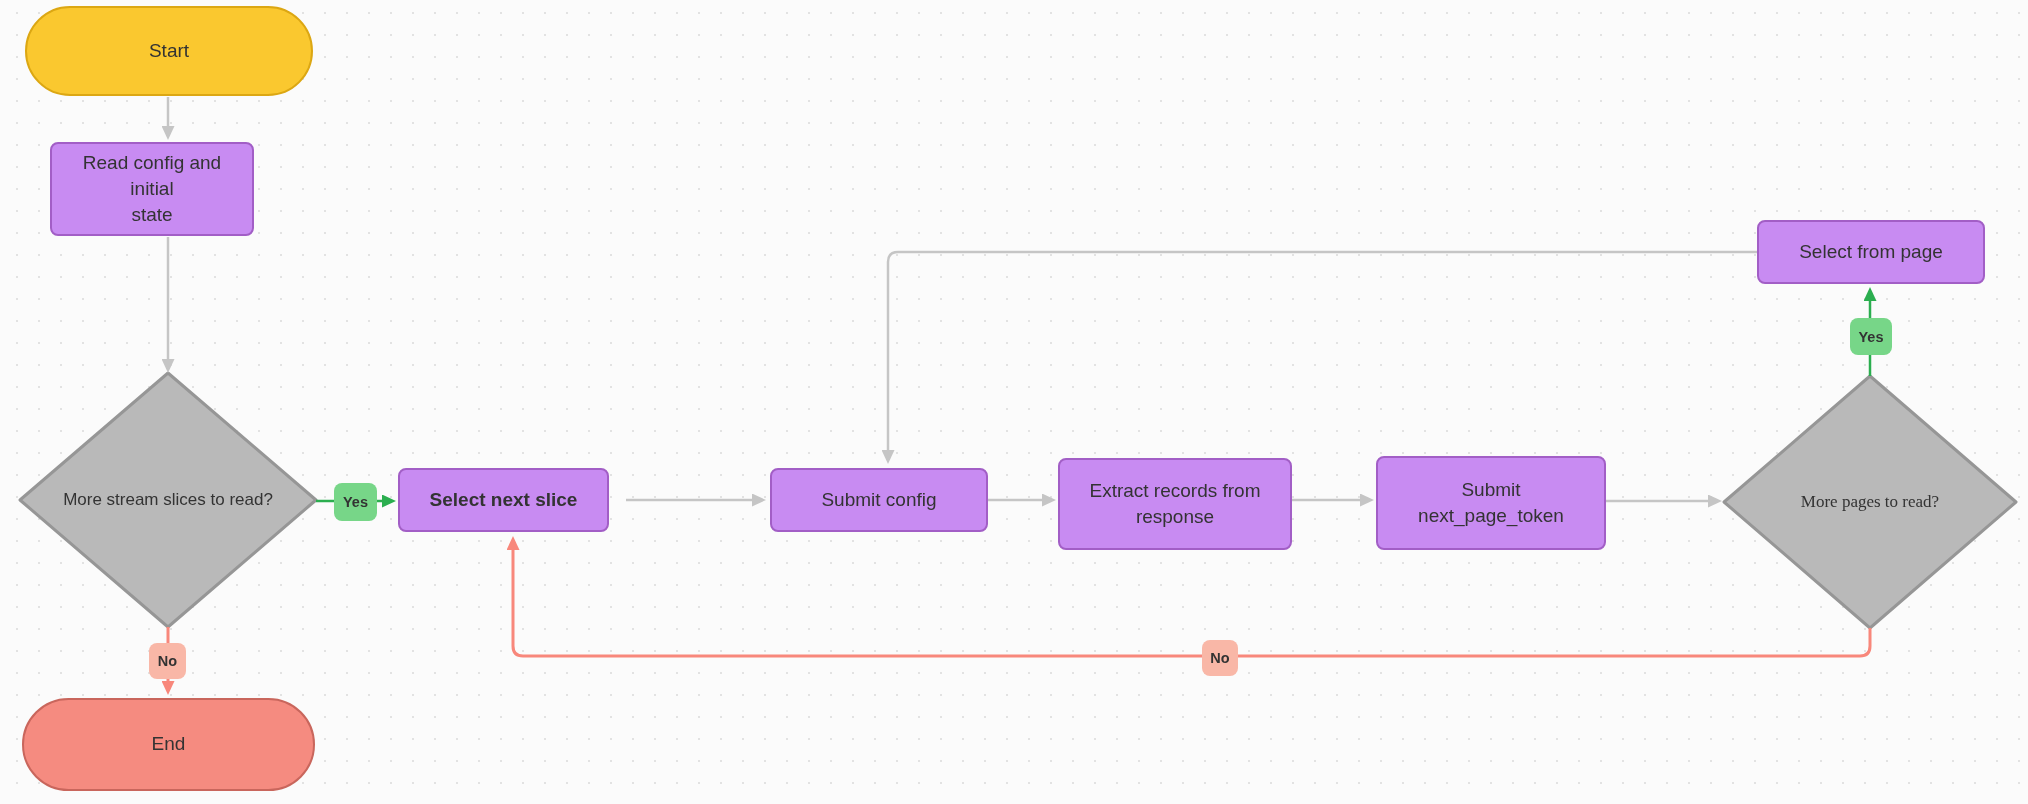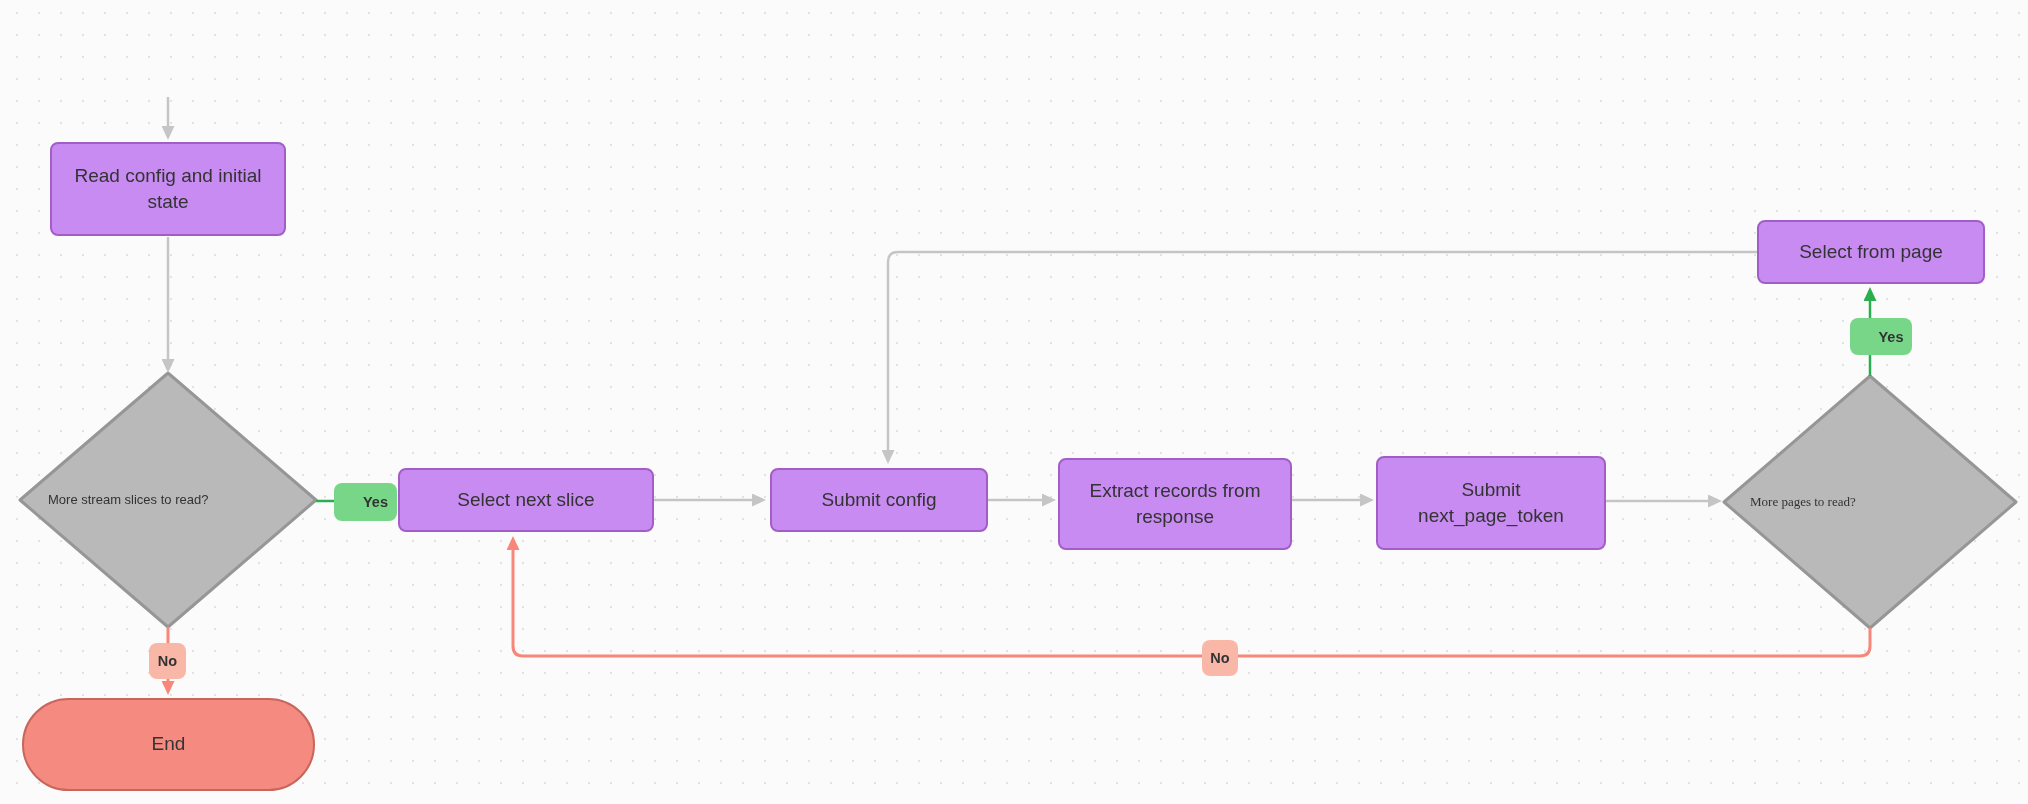--- a/index.html
+++ b/index.html
@@ -47,43 +47,43 @@
   }
   .terminal-end {
     background: #f58b80;
     border: 2.5px solid #c9665c;
     border-radius: 47px;
   }
   .decision-label {
     position: absolute;
     display: flex;
     align-items: center;
-    justify-content: flex-start;
+    justify-content: center;
     text-align: center;
     color: #333333;
-    font-size: 13px;
+    font-size: 17px;
     line-height: 1.38;
   }
   .edge-label {
     position: absolute;
     display: flex;
     align-items: center;
     justify-content: center;
     border-radius: 8px;
     font-size: 14.5px;
     font-weight: bold;
     color: #333333;
   }
-  .edge-label.yes { background: #77d688; padding-left: 20px; }
+  .edge-label.yes { background: #77d688; }
   .edge-label.no  { background: #f9b7a7; }
 
   
   #n-start            { left: 25px;   top: 6px;   width: 288px; height: 90px; }
-  #n-read-config      { left: 50px;   top: 142px; width: 236px; height: 94px; }
-  #n-select-next-slice{ left: 398px;  top: 468px; width: 256px; height: 64px; }
+  #n-read-config      { left: 50px;   top: 142px; width: 204px; height: 94px; }
+  #n-select-next-slice{ left: 398px;  top: 468px; width: 211px; height: 64px; font-weight: bold; }
   #n-submit-request   { left: 770px;  top: 468px; width: 218px; height: 64px; }
   #n-extract-records  { left: 1058px; top: 458px; width: 234px; height: 92px; }
   #n-parse-token      { left: 1376px; top: 456px; width: 230px; height: 94px; }
   #n-select-next-page { left: 1757px; top: 220px; width: 228px; height: 64px; }
   #n-end              { left: 22px;   top: 698px; width: 293px; height: 93px; }
   #d-more-slices-label{ left: 48px;   top: 440px; width: 240px; height: 120px; }
   #d-more-pages-label { left: 1750px; top: 442px; width: 240px; height: 120px; font-family: Liberation Serif, serif; }
   #lbl-yes-slices { left: 334px;  top: 483px; width: 43px; height: 38px; }
   #lbl-yes-pages  { left: 1850px; top: 318px; width: 42px; height: 37px; }
   #lbl-no-slices  { left: 149px;  top: 643px; width: 37px; height: 36px; }
@@ -118,20 +118,23 @@
     <path d="M 1606 501 H 1710" fill="none" stroke="#c5c5c5" stroke-width="2.5" marker-end="url(#ah-gray)"></path>
     <path d="M 1757 252 H 898 Q 888 252 888 262 V 452" fill="none" stroke="#c5c5c5" stroke-width="2.5" marker-end="url(#ah-gray)"></path>
 
     <path d="M 316 501 H 384" fill="none" stroke="#2bae4f" stroke-width="2.5" marker-end="url(#ah-green)"></path>
     <path d="M 1870 376 V 299" fill="none" stroke="#2bae4f" stroke-width="2.5" marker-end="url(#ah-green)"></path>
 
     <path d="M 168 627 V 683" fill="none" stroke="#f8877b" stroke-width="3" marker-end="url(#ah-red)"></path>
     <path d="M 1870 628 V 646 Q 1870 656 1860 656 H 523 Q 513 656 513 646 V 548" fill="none" stroke="#f8877b" stroke-width="3" marker-end="url(#ah-red)"></path>
   </svg>
 
+  <div class="node terminal-start" id="n-start">
+    <span class="lbl">Start</span>
+  </div>
 
   <div class="node process" id="n-read-config">
     <span class="lbl">Read config and initial
 state</span>
   </div>
 
   <div class="decision-label" id="d-more-slices-label">
     <span class="lbl">More stream
 slices to read?</span>
   </div>

